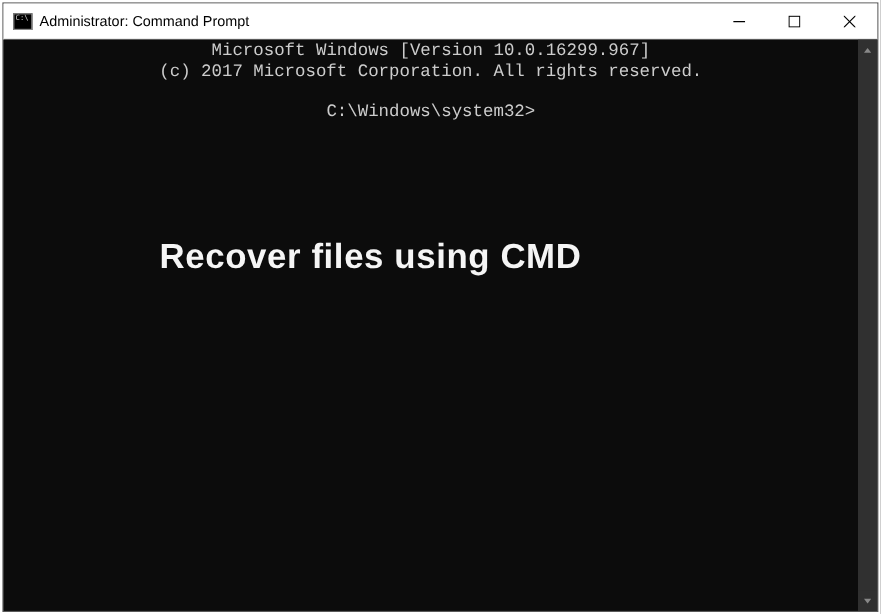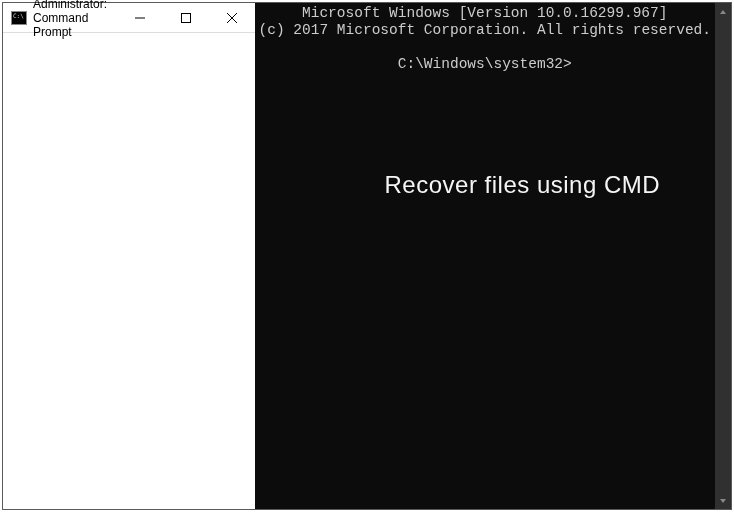--- a/index.html
+++ b/index.html
@@ -8,20 +8,21 @@
       height: 512px;
       background: #fff;
       font-family: 'Segoe UI', Tahoma, sans-serif;
       overflow: hidden;
     }
     .window {
       width: 730px;
       height: 508px;
       border: 1px solid #5a5a5a;
       display: flex;
+      flex-direction: column;
       margin: 2px;
     }
     .titlebar {
       height: 30px;
       background: #fff;
       display: flex;
       align-items: center;
       border-bottom: 1px solid #ddd;
     }
     .titlebar-icon {
@@ -80,22 +81,22 @@
       padding: 2px 4px;
       white-space: pre;
       position: relative;
     }
     .overlay-text {
       position: absolute;
       top: 173px;
       left: 130px;
       color: #f5f5f5;
       font-family: 'Comic Sans MS', cursive, sans-serif;
-      font-size: 24px;
-      font-weight: normal;
+      font-size: 29px;
+      font-weight: bold;
       letter-spacing: 0.5px;
     }
     .scrollbar {
       width: 16px;
       background: #303030;
       display: flex;
       flex-direction: column;
     }
     .scroll-arrow {
       height: 17px;

